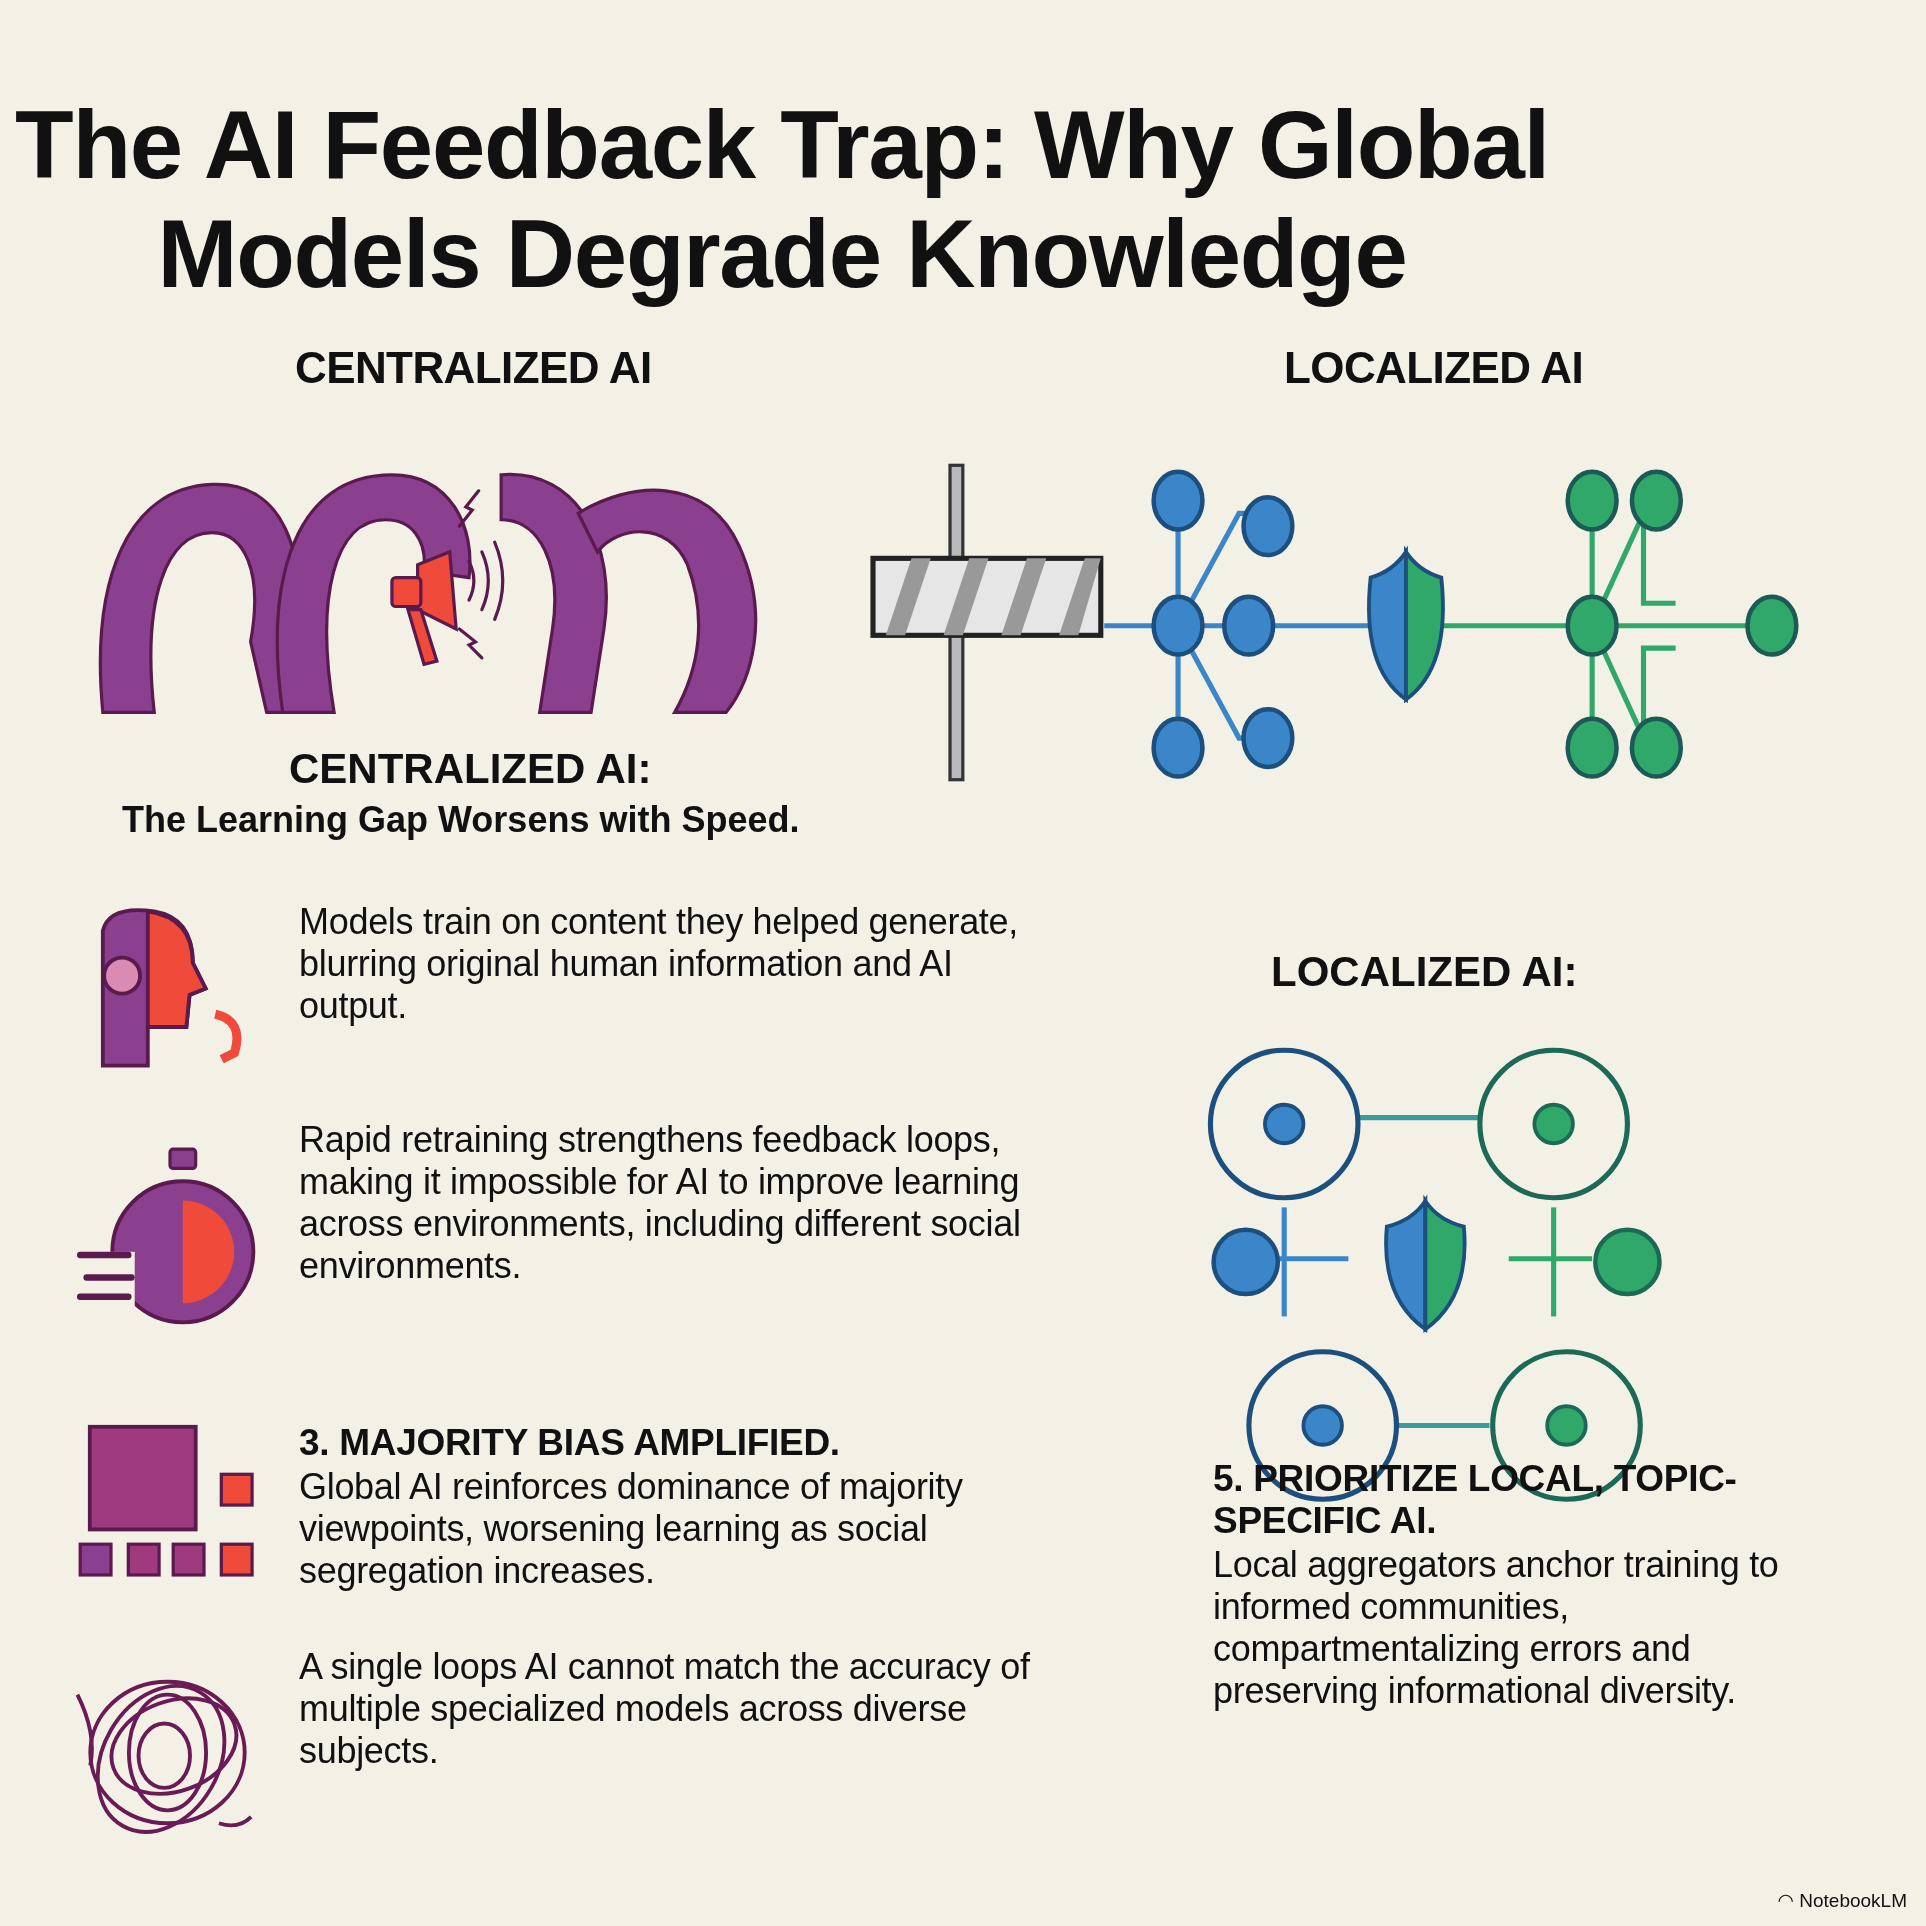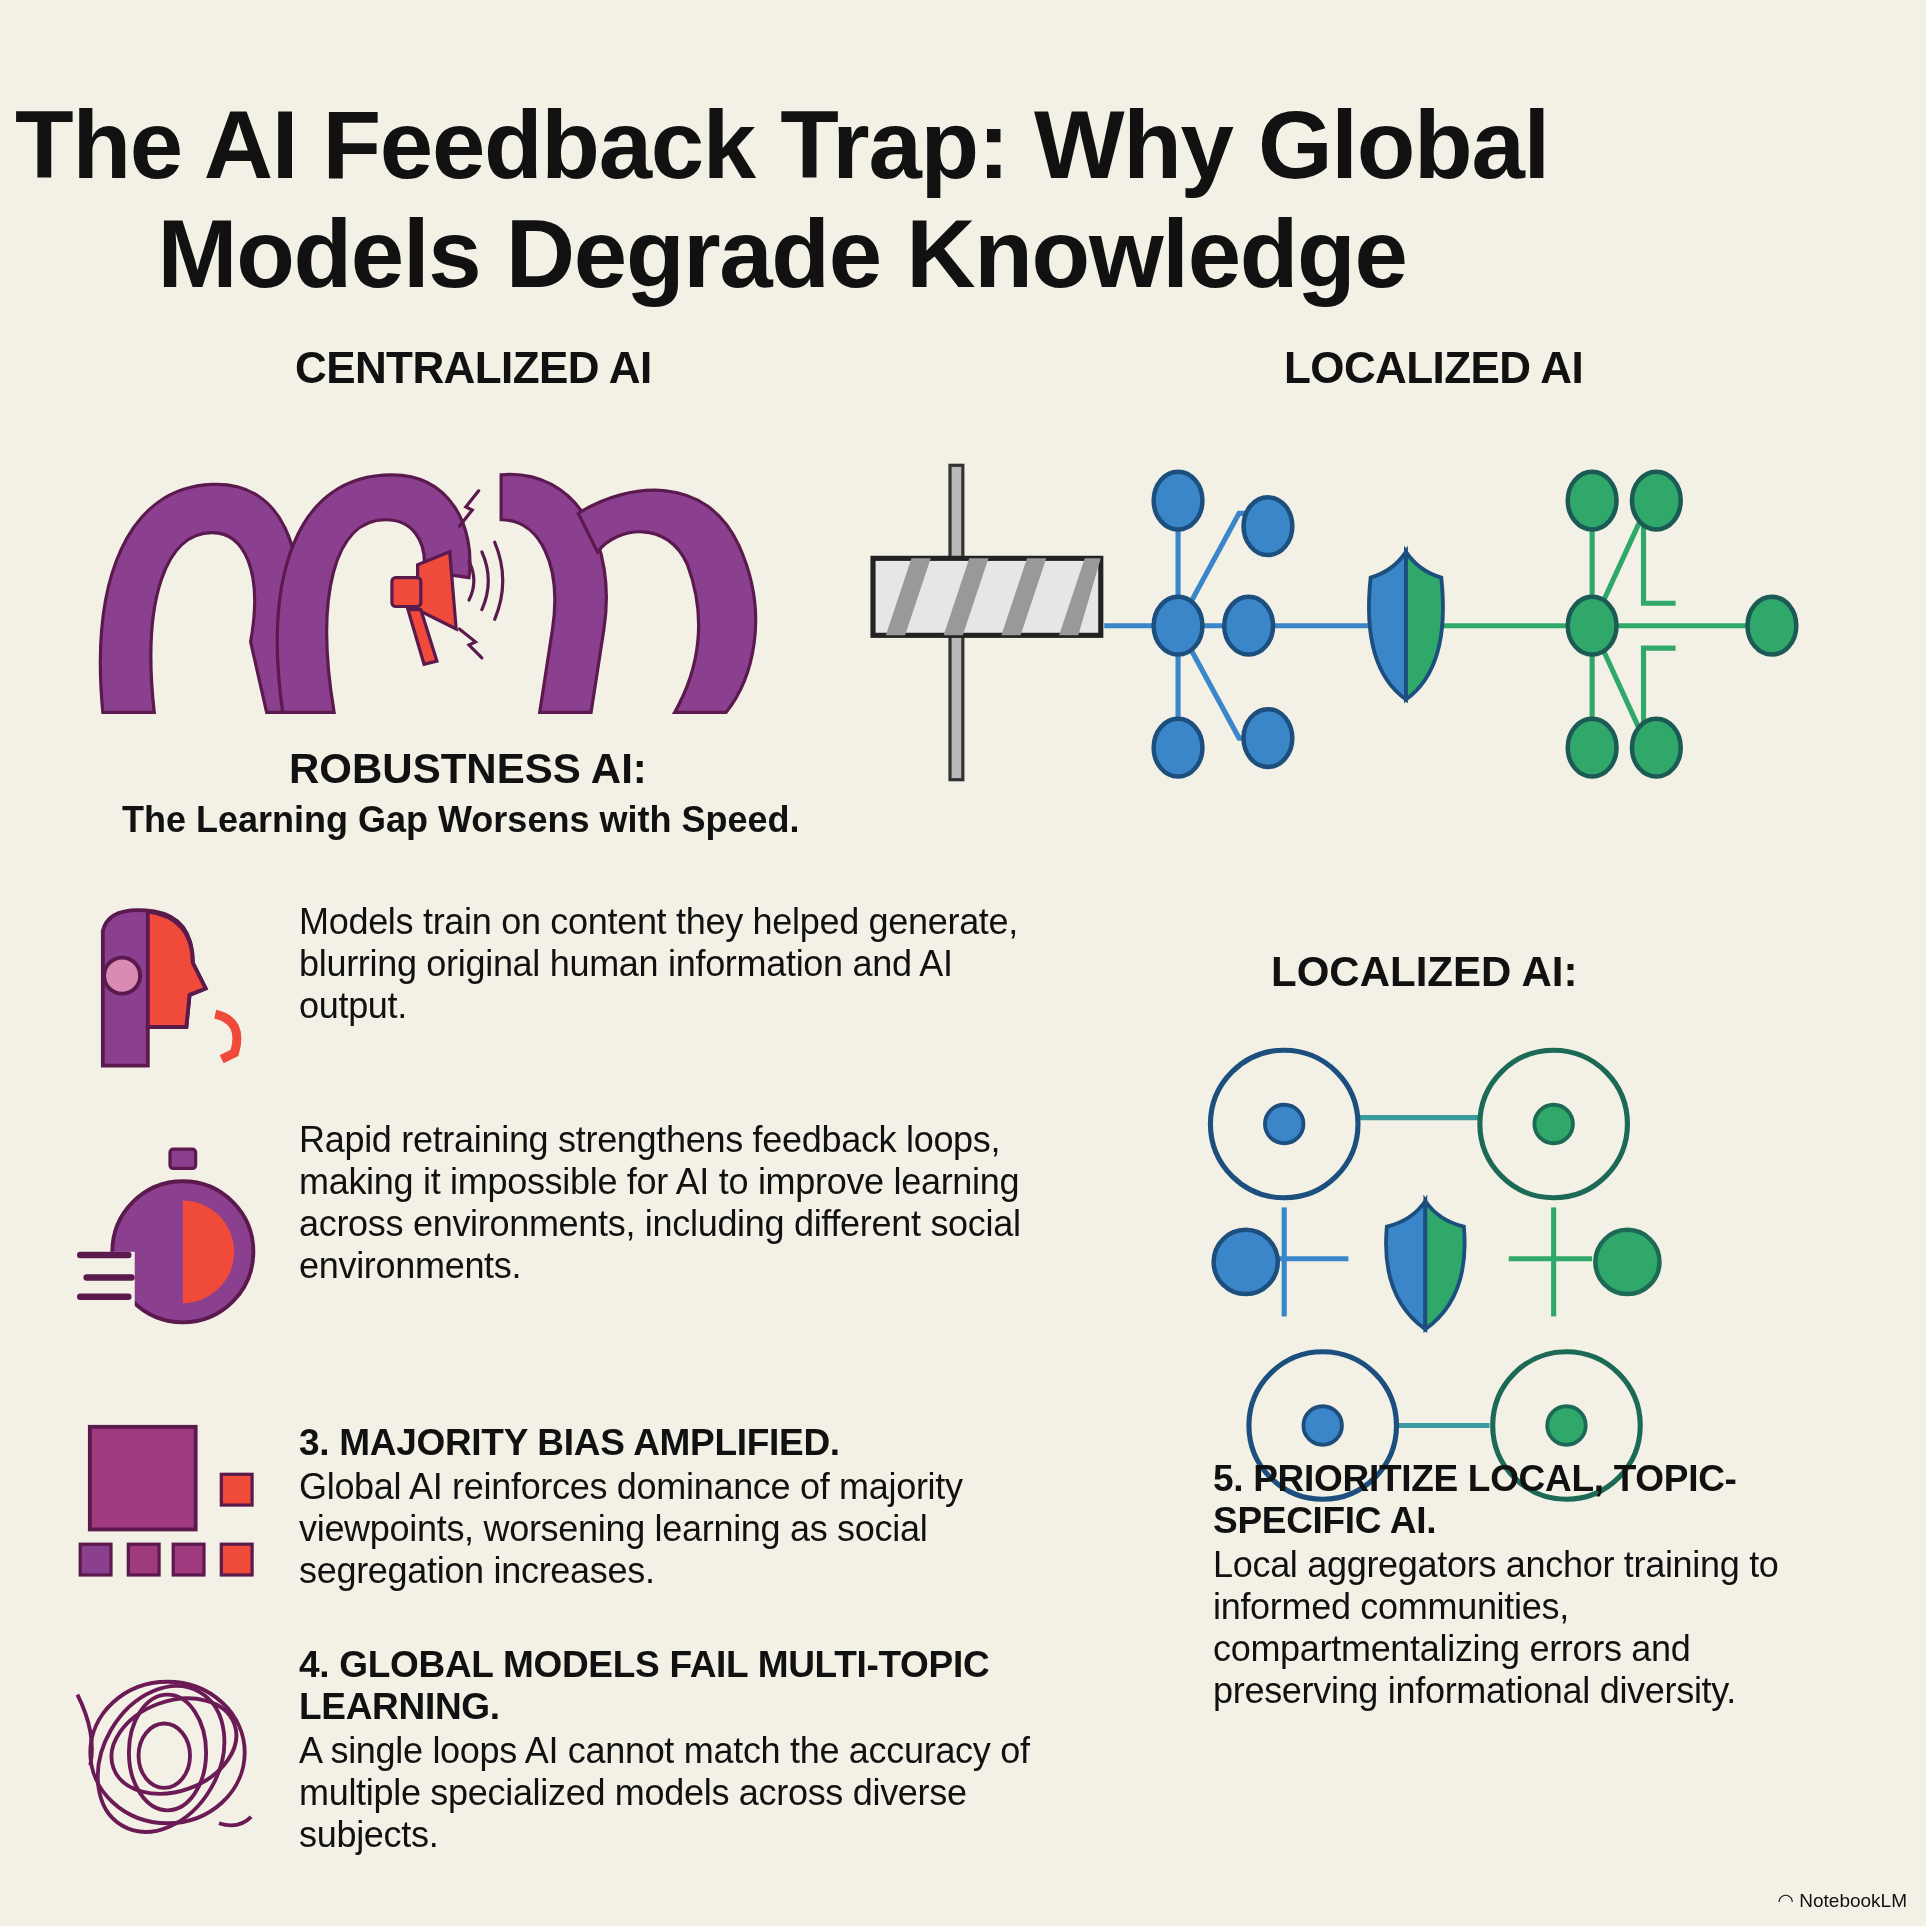--- a/index.html
+++ b/index.html
@@ -87,21 +87,21 @@
       <ellipse cx="1040" cy="255" rx="38" ry="45"></ellipse>
     <ellipse cx="760" cy="445" rx="38" ry="45"></ellipse>
       <ellipse cx="860" cy="445" rx="38" ry="45"></ellipse>
   </g>
   <g>
     <path d="M415 180 Q450 170 470 140 L470 370 Q400 320 415 180 Z" fill="#3a86c8" stroke="#1c4f7e" stroke-width="6"></path>
     <path d="M525 180 Q490 170 470 140 L470 370 Q540 320 525 180 Z" fill="#2fa86a" stroke="#1c4f7e" stroke-width="6"></path>
   </g>
 </svg>
 
-<div class="abs sub-head" style="left:289px;top:745px;">ROBUSTNESS AI:</div>
+<div class="abs sub-head" style="left:289px;top:745px;">CENTRALIZED AI:</div>
 <div class="abs tagline" style="left:122px;top:799px;">The Learning Gap Worsens with Speed.</div>
 
 <svg style="left:77px;top:905px;" width="193" height="167" viewBox="0 0 300 260">
   <path d="M40 40 Q50 0 120 10 Q180 20 180 90 L200 130 L175 140 L170 190 L110 190 L110 250 L40 250 Z" fill="#8a3f8f" stroke="#5a1a4e" stroke-width="6"></path>
   <path d="M110 10 Q180 20 180 90 L200 130 L175 140 L170 190 L110 190 Z" fill="#ef4a3a" stroke="#5a1a4e" stroke-width="6"></path>
   <circle cx="70" cy="110" r="28" fill="#d98bb3" stroke="#5a1a4e" stroke-width="6"></circle>
   <path d="M215 170 Q260 180 245 230 L225 240" fill="none" stroke="#ef4a3a" stroke-width="14"></path>
 </svg>
 <div class="item" style="left:299px;top:899px;">
   <div class="item-body">Models train on content they helped generate, blurring original human information and AI output.</div>
@@ -140,21 +140,20 @@
     <ellipse cx="150" cy="150" rx="120" ry="110"></ellipse>
       <ellipse cx="140" cy="160" rx="90" ry="120" transform="rotate(30 140 160)"></ellipse>
     <ellipse cx="160" cy="140" rx="100" ry="70" transform="rotate(-20 160 140)"></ellipse>
       <ellipse cx="150" cy="150" rx="60" ry="90"></ellipse>
     <ellipse cx="145" cy="155" rx="40" ry="50"></ellipse>
       <path d="M10 60 Q40 120 30 170"></path>
       <path d="M230 260 Q260 270 280 250"></path>
   </g>
 </svg>
 <div class="item" style="left:299px;top:1644px;">
-  <div class="item-title">4. GLOBAL MODELS FAIL MULTI-TOPIC LEARNING.</div>
   <div class="item-body">A single loops AI cannot match the accuracy of multiple specialized models across diverse subjects.</div>
 </div>
 
 <div class="abs sub-head" style="left:1271px;top:948px;">LOCALIZED AI:</div>
 
 <svg style="left:1207px;top:1047px;" width="488" height="417" viewBox="0 0 760 650">
   <g stroke-width="8" fill="none">
     <line x1="200" y1="110" x2="440" y2="110" stroke="#3a9aa0"></line>
       <line x1="220" y1="590" x2="440" y2="590" stroke="#3a9aa0"></line>
     <line x1="120" y1="250" x2="120" y2="420" stroke="#3a86c8"></line>

